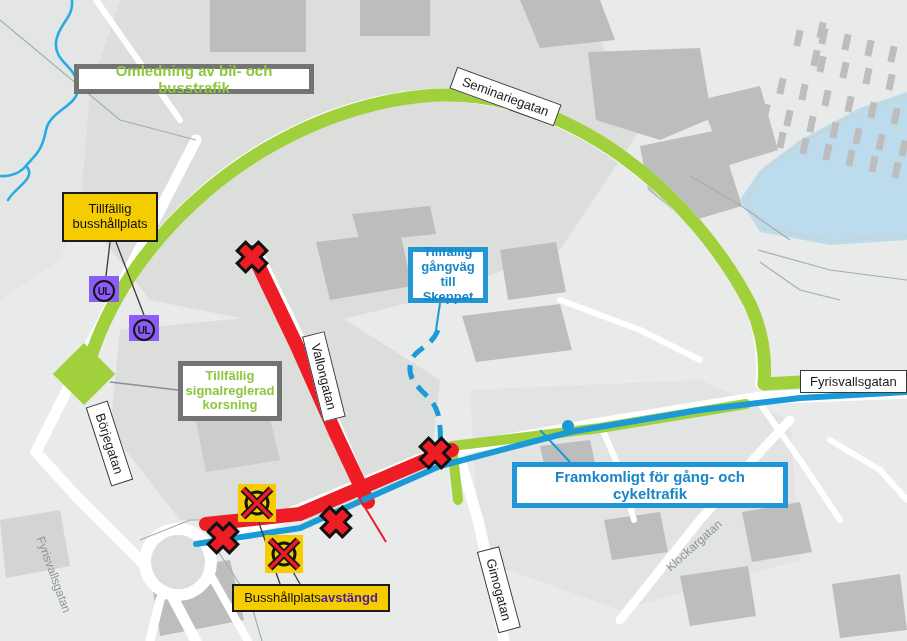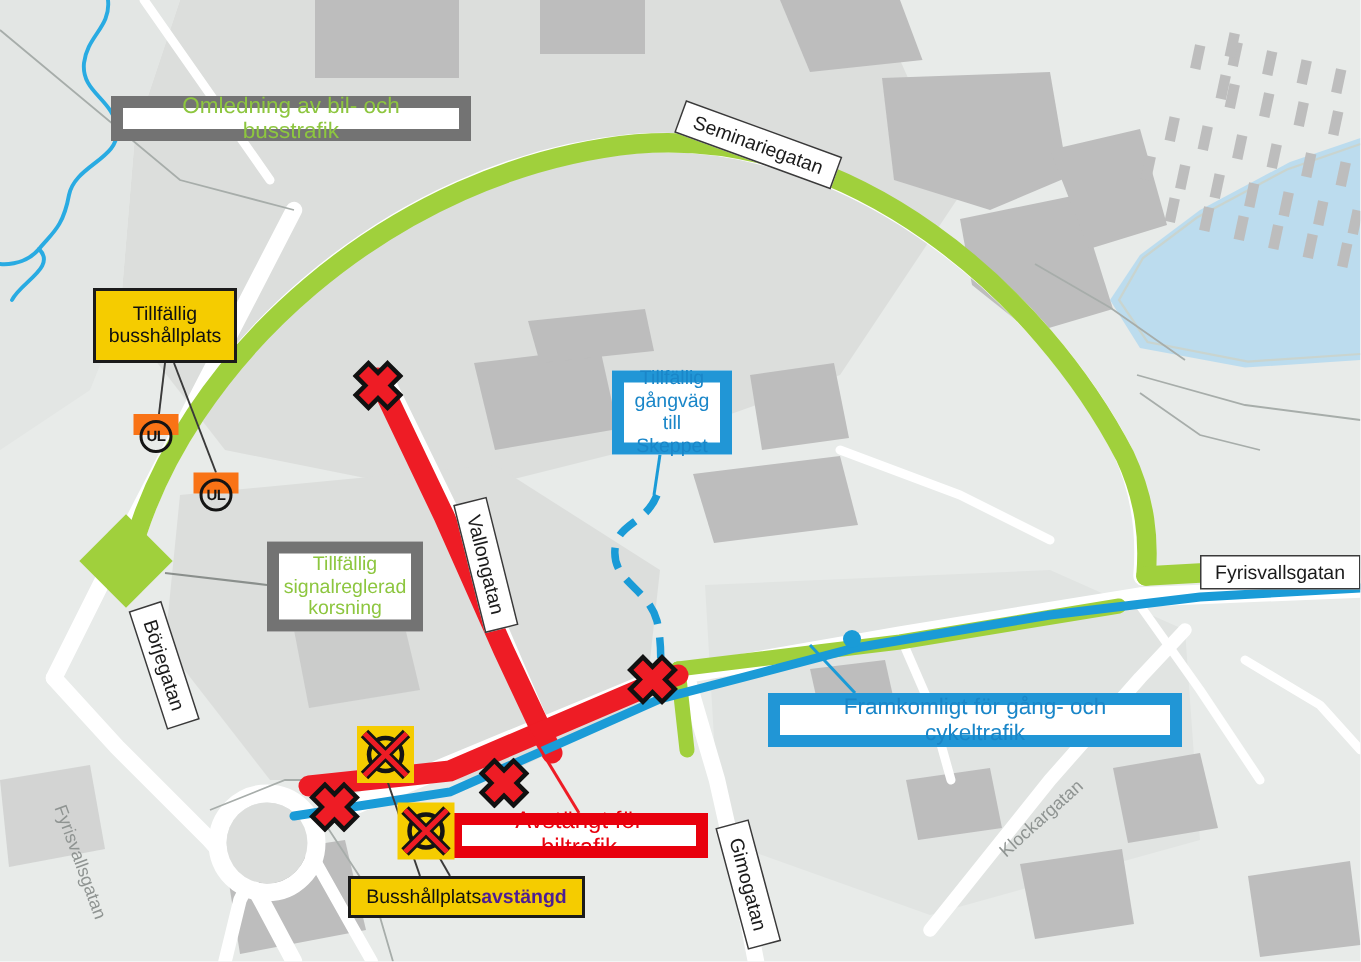--- a/index.html
+++ b/index.html
@@ -23,23 +23,23 @@
     left: 0;
     top: 0;
     width: 907px;
     height: 641px;
     display: block;
   }
   .callout {
     position: absolute;
     box-sizing: border-box;
     background: #ffffff;
-    border: 8px solid #737373;
+    border: 5px solid #737373;
     color: #8dc63f;
-    font-weight: normal;
+    font-weight: bold;
     text-align: center;
     line-height: 1.15;
     white-space: pre-line;
     display: flex;
     align-items: center;
     justify-content: center;
     padding: 3px 8px;
   }
   .callout.blue {
     border-color: #2196d6;
@@ -80,22 +80,22 @@
     position: absolute;
     color: #8f9492;
     font-size: 12px;
     white-space: nowrap;
     transform-origin: left center;
     font-weight: normal;
   }
   .ul-sign {
     position: absolute;
     width: 30px;
-    height: 14px;
-    background: #f97316;
+    height: 26px;
+    background: #8b5cf6;
     box-sizing: border-box;
   }
   .ul-sign .ul-circle {
     position: absolute;
     left: 4px;
     top: 4px;
     width: 22px;
     height: 22px;
     border: 2.5px solid #141414;
     border-radius: 50%;
@@ -273,23 +273,22 @@
 busshållplats</div>
 
   <div class="callout" style="left:178px; top:361px; width:104px; height:60px; font-size:13px;">Tillfällig
 signalreglerad
 korsning</div>
 
   <div class="callout blue" style="left:408px; top:247px; width:80px; height:56px; font-size:13px;">Tillfällig
 gångväg till
 Skeppet</div>
 
-  <div class="callout blue" style="left:512px; top:462px; width:276px; height:36px; font-size:15px;">Framkomligt för gång- och cykeltrafik</div>
-
-  <div class="callout red" style="left:300px; top:542px; width:172px; height:30px; font-size:16px;">Avstängt för biltrafik</div>
+  <div class="callout blue" style="left:512px; top:462px; width:276px; height:46px; font-size:15px;">Framkomligt för gång- och cykeltrafik</div>
+
 
   <div class="callout yellow bold-mixed" style="left:232px; top:584px; width:158px; height:28px; font-size:13px;">
     <span>Busshållplats </span><span class="hl-red">avstängd</span>
   </div>
 
   <div class="street-label" style="left:450px; top:85px; transform:rotate(20deg);">Seminariegatan</div>
 
   <div class="street-label" style="left:800px; top:370px;">Fyrisvallsgatan</div>
 
   <div class="street-label" style="left:280px; top:365px; transform:rotate(76deg);">Vallongatan</div>

